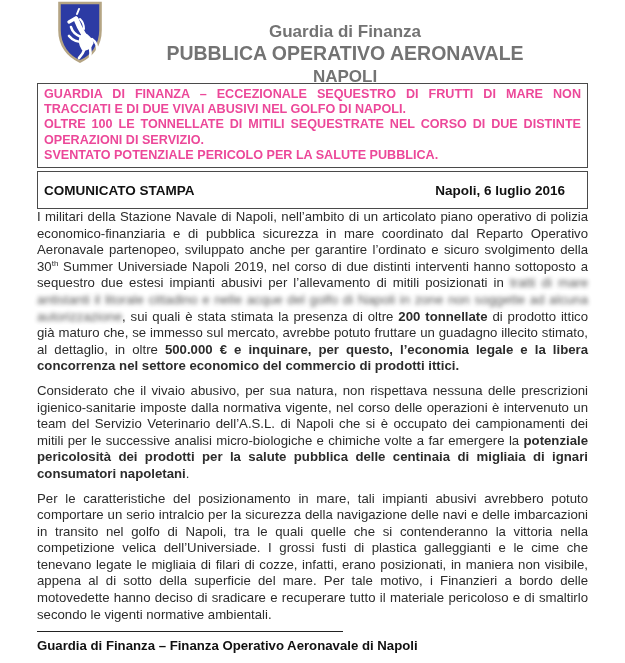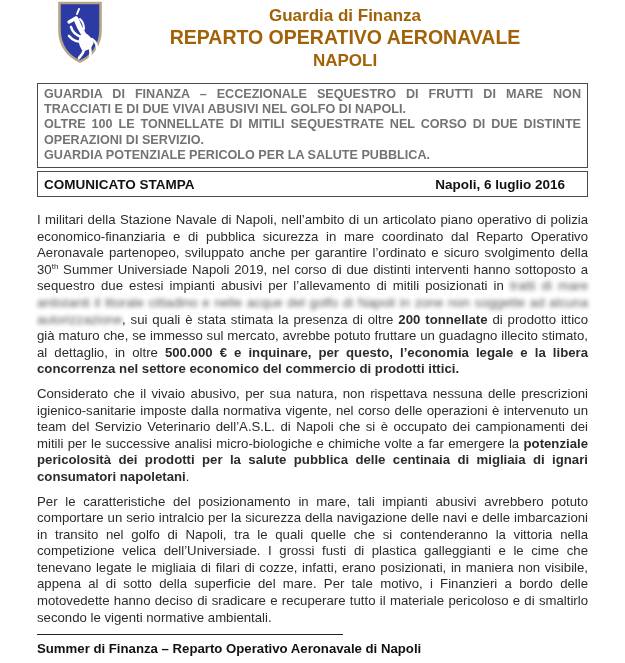--- a/index.html
+++ b/index.html
@@ -14,53 +14,52 @@
   .page { padding: 0 37px; }
 
   
   .doc-header { position: relative; height: 75px; }
   .crest {
     position: absolute; left: 20px; top: 1px;
     width: 46px; height: 62px;
   }
   .header-titles {
     margin-left: 63px; width: 490px;
-    text-align: center; padding-top: 5px;
-    color: #a16207; font-weight: bold;
+    text-align: center; padding-top: 21px;
+    color: #737373; font-weight: bold;
   }
   .ht-org  { font-size: 17px;   line-height: 21px; }
   .ht-dept { font-size: 19.5px; line-height: 23px; }
   .ht-city { font-size: 17px; line-height: 23px; }
 
   
   .headline-box {
     margin-top: 8px;
     border: 1px solid #4a4a4a;
     padding: 3px 6px 4px 6px;
-    color: #737373;
+    color: #ec4899;
     font-weight: bold;
     font-size: 12.6px;
     line-height: 15.2px;
     text-align: justify;
   }
   .headline-box p { margin: 0; }
 
   
   .press-bar {
     margin-top: 3px;
     border: 1px solid #4a4a4a;
-    height: 26px;
+    height: 38px;
     display: flex; align-items: center; justify-content: space-between;
     padding: 0 22px 0 6px;
     font-weight: bold; font-size: 13.5px; color: #111111;
   }
 
   
   .body-text {
-    margin-top: 15px;
     font-size: 13.2px;
     line-height: 16.6px;
     text-align: justify;
     color: #2c2c2c;
   }
   .body-text p { margin: 0 0 8px 0; }
   .body-text .b { font-weight: bold; }
   .body-text .redacted { filter: blur(2.1px); opacity: 0.8; }
   .body-text .sup { font-size: 8px; vertical-align: super; line-height: 0; }
 
@@ -94,40 +93,40 @@
         <path d="M26 41 Q17 41 12 35" stroke-width="2.6"></path>
 
         <path d="M28 47 Q26 53 22 57" stroke-width="2.6"></path>
         <path d="M33 46 Q34 52 33 57" stroke-width="2.6"></path>
 
         <path d="M35 38 Q41 42 40 51" stroke-width="2.4"></path>
       </g>
     </svg>
     <div class="header-titles">
       <div class="ht-org">Guardia di Finanza</div>
-      <div class="ht-dept">REPARTO OPERATIVO AERONAVALE</div>
+      <div class="ht-dept">PUBBLICA OPERATIVO AERONAVALE</div>
       <div class="ht-city">NAPOLI</div>
     </div>
   </div>
 
   <div class="headline-box">
     <p>GUARDIA DI FINANZA – ECCEZIONALE SEQUESTRO DI FRUTTI DI MARE NON TRACCIATI E DI DUE VIVAI ABUSIVI NEL GOLFO DI NAPOLI.</p>
     <p>OLTRE 100 LE TONNELLATE DI MITILI SEQUESTRATE NEL CORSO DI DUE DISTINTE OPERAZIONI DI SERVIZIO.</p>
-    <p>GUARDIA POTENZIALE PERICOLO PER LA SALUTE PUBBLICA.</p>
+    <p>SVENTATO POTENZIALE PERICOLO PER LA SALUTE PUBBLICA.</p>
   </div>
 
   <div class="press-bar">
     <span>COMUNICATO STAMPA</span>
     <span>Napoli, 6 luglio 2016</span>
   </div>
 
   <div class="body-text">
       <p><span>I militari della Stazione Navale di Napoli, nell’ambito di un articolato piano operativo di polizia economico-finanziaria e di pubblica sicurezza in mare coordinato dal Reparto Operativo Aeronavale partenopeo, sviluppato anche per garantire l’ordinato e sicuro svolgimento della 30</span><span class="sup">th</span><span> Summer Universiade Napoli 2019, nel corso di due distinti interventi hanno sottoposto a sequestro due estesi impianti abusivi per l’allevamento di mitili posizionati in </span><span class="redacted">tratti di mare antistanti il litorale cittadino e nelle acque del golfo di Napoli in zone non soggette ad alcuna autorizzazione</span><span>, sui quali è stata stimata la presenza di oltre </span><span class="b">200 tonnellate</span><span> di prodotto ittico già maturo che, se immesso sul mercato, avrebbe potuto fruttare un guadagno illecito stimato, al dettaglio, in oltre </span><span class="b">500.000 € e inquinare, per questo, l’economia legale e la libera concorrenza nel settore economico del commercio di prodotti ittici.</span></p>
       <p><span>Considerato che il vivaio abusivo, per sua natura, non rispettava nessuna delle prescrizioni igienico-sanitarie imposte dalla normativa vigente, nel corso delle operazioni è intervenuto un team del Servizio Veterinario dell’A.S.L. di Napoli che si è occupato dei campionamenti dei mitili per le successive analisi micro-biologiche e chimiche volte a far emergere la </span><span class="b">potenziale pericolosità dei prodotti per la salute pubblica delle centinaia di migliaia di ignari consumatori napoletani</span><span>.</span></p>
       <p><span>Per le caratteristiche del posizionamento in mare, tali impianti abusivi avrebbero potuto comportare un serio intralcio per la sicurezza della navigazione delle navi e delle imbarcazioni in transito nel golfo di Napoli, tra le quali quelle che si contenderanno la vittoria nella competizione velica dell’Universiade. I grossi fusti di plastica galleggianti e le cime che tenevano legate le migliaia di filari di cozze, infatti, erano posizionati, in maniera non visibile, appena al di sotto della superficie del mare. Per tale motivo, i Finanzieri a bordo delle motovedette hanno deciso di sradicare e recuperare tutto il materiale pericoloso e di smaltirlo secondo le vigenti normative ambientali.</span></p>
     </div>
 
   <div class="footer">
     <div class="footer-rule"></div>
-    <div class="footer-sign">Summer di Finanza – Reparto Operativo Aeronavale di Napoli</div>
+    <div class="footer-sign">Guardia di Finanza – Finanza Operativo Aeronavale di Napoli</div>
   </div>
 
 </div>
 
 </body></html>

